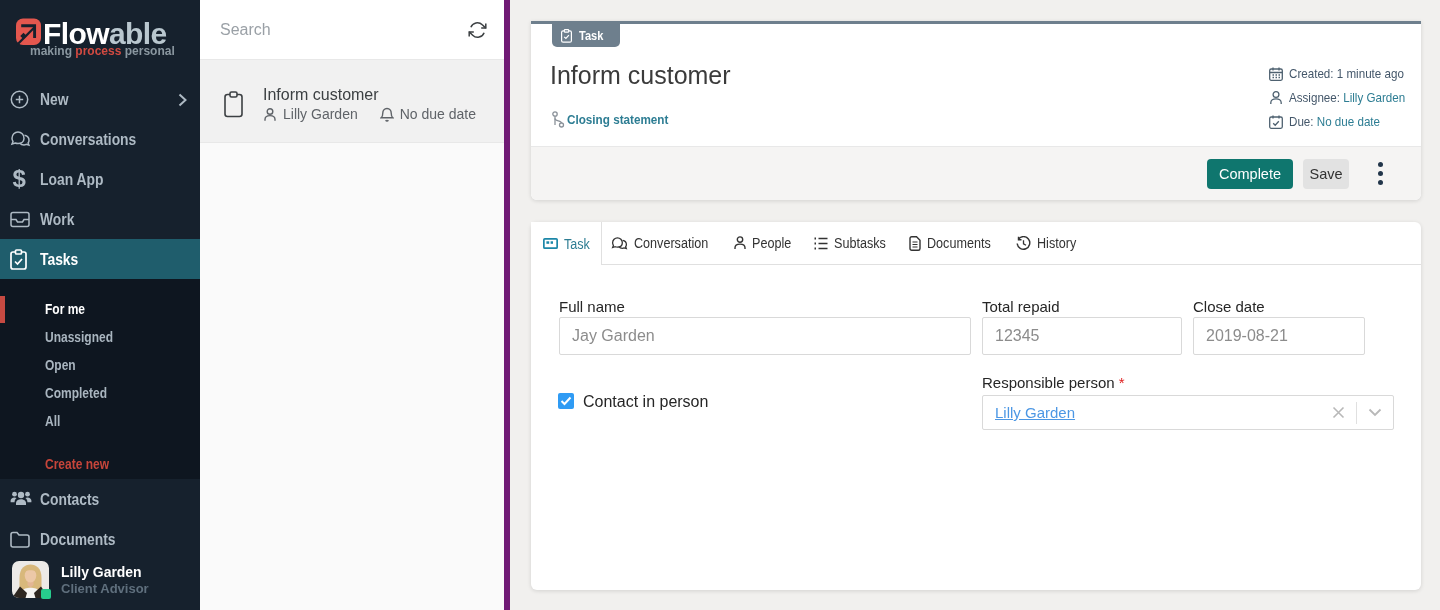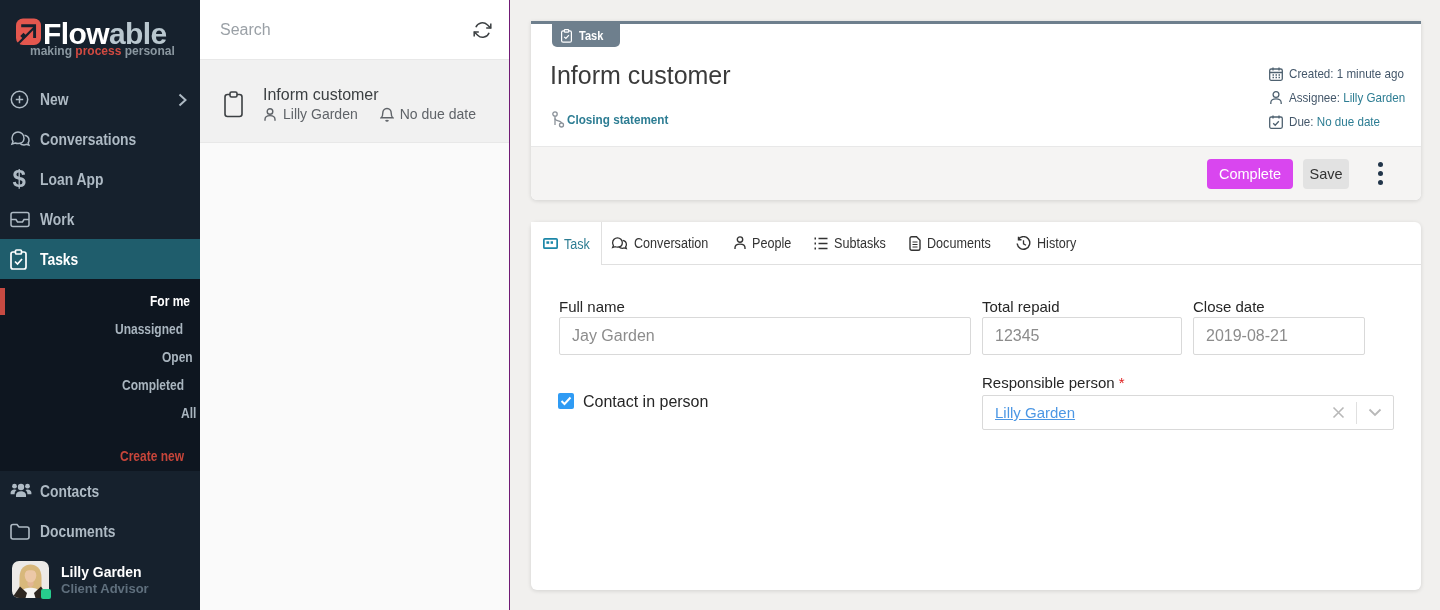--- a/index.html
+++ b/index.html
@@ -8,34 +8,34 @@
 
 
 .sidebar { width:200px; min-width:200px; height:610px; background:#16212d; color:#b9c4cd; position:relative; }
 .logo { padding:18px 0 0 16px; height:79px; }
 .nav-item { height:40px; display:flex; align-items:center; padding-left:10px; font-size:16.5px; font-weight:bold; color:#aebac4; position:relative; }
 .nav-item .t { display:inline-block; transform:scaleX(.84); transform-origin:0 50%; white-space:nowrap; }
 .sub-item .t, .sub-create .t { display:inline-block; transform:scaleX(.8); transform-origin:0 50%; white-space:nowrap; }
 .nav-item .ni { width:30px; margin-right:0; display:flex; align-items:center; }
 .nav-item.active { background:#1f5d6c; color:#fff; }
 .chev { position:absolute; right:13px; top:13px; }
-.submenu { background:#0e1620; padding:8px 0 1px 0;text-align:right; }
+.submenu { background:#0e1620; padding:16px 0 1px 0; }
 .sub-item { height:28px; line-height:28px; padding-left:45px; font-size:15px; font-weight:bold; color:#a9b5bf; position:relative; }
 .sub-item.active { color:#fff; }
 .sub-item.active::before { content:""; position:absolute; left:0; top:1px; width:5px; height:27px; background:#c64a42; }
 .sub-create { height:28px; line-height:28px; padding-left:45px; font-size:15px; font-weight:bold; color:#c6453a; margin-top:15px; }
 .profile { position:absolute; left:0; bottom:0; width:200px; height:61px; display:flex; align-items:flex-start; padding-left:12px; padding-top:12px; }
 .avatar { width:37px; height:37px; border-radius:7px; position:relative; }
 .avatar .dot { position:absolute; right:-2px; bottom:-1px; width:10px; height:10px; border-radius:2px; background:#27cc8d; }
 .pname { margin-left:12px; margin-top:2px; }
 .pname .n { font-size:15px; font-weight:bold; color:#fff; transform:scaleX(.93); transform-origin:0 50%; white-space:nowrap; }
 .pname .r { font-size:13px; font-weight:bold; color:#5f6f7d; margin-top:1px; }
 
 
-.listcol { width:310px; min-width:310px; height:610px; background:#fafafa; border-right:1px solid #701a75; }
+.listcol { width:310px; min-width:310px; height:610px; background:#fafafa; border-right:6px solid #701a75; }
 .searchbar { height:60px; background:#fff; border-bottom:1px solid #e8e8e8; display:flex; align-items:center; padding:0 17px 0 20px; }
 .searchbar .ph { color:#9aa0a6; font-size:16px; flex:1; }
 .listitem { height:83px; background:#f1f1f1; border-bottom:1px solid #e8e8e8; display:flex; align-items:center; padding-left:24px; }
 .li-icon { margin-right:20px; margin-top:6px; display:flex; }
 .li-title { font-size:16px; color:#3c4043; margin-top:6px; }
 .li-meta { display:flex; align-items:center; margin-top:2px; font-size:14px; color:#5f6368;text-align:center; }
 .li-meta svg { margin-right:6px; }
 .li-meta .sp { width:22px; }
 
 
@@ -49,21 +49,21 @@
 .closing .t { display:inline-block; transform:scaleX(.9); transform-origin:0 50%; white-space:nowrap; }
 .closing svg { margin-right:2px; }
 .meta { position:absolute; left:703px; top:33px; font-size:13.5px; font-weight:normal; color:#44576a; }
 .meta .row { display:flex; align-items:flex-end; height:24px;padding-left:35px; }
 .meta svg { margin-right:6px; }
 .meta a { color:#2d7d93; text-decoration:none; }
 .meta .t { display:inline-block; transform:scaleX(.86); transform-origin:0 50%; white-space:nowrap; }
 .meta .t a { display:inline; }
 .cfoot { position:absolute; left:0; right:0; bottom:0; height:54px; background:#f5f4f3; border-top:1px solid #e8e8e8; border-radius:0 0 6px 6px; display:flex; align-items:center; justify-content:flex-end; padding-right:26px; }
 .btn { height:30px; border-radius:4px; font-size:14.5px; display:flex; align-items:center; justify-content:center; }
-.btn-complete { width:86px; background:#d946ef; color:#fff; }
+.btn-complete { width:86px; background:#0f766e; color:#fff; }
 .btn-save { width:46px; background:#e2e2e2; color:#333; margin-left:10px; }
 .kebab { width:30px; margin-left:16px; display:flex; flex-direction:column; align-items:center; }
 .kebab i { width:5px; height:5px; border-radius:50%; background:#22354a; margin:2px 0; }
 
 .card2 { margin-top:22px; background:#fff; border-radius:6px; box-shadow:0 1px 4px rgba(0,0,0,.13); height:368px; position:relative; }
 .tabs { height:43px; border-bottom:1px solid #e0e0e0; display:flex; align-items:stretch; }
 .tab { display:flex; align-items:center; font-size:14px; color:#333; padding:0 9px; }
 .tab .t { display:inline-block; transform:scaleX(.9); transform-origin:0 50%; white-space:nowrap; }
 .tab svg { margin-right:6px; }
 .tab.active { color:#2d7d93; border-right:1px solid #e0e0e0; margin-bottom:-1px; background:#fff; padding:0 8px 0 12px; }

